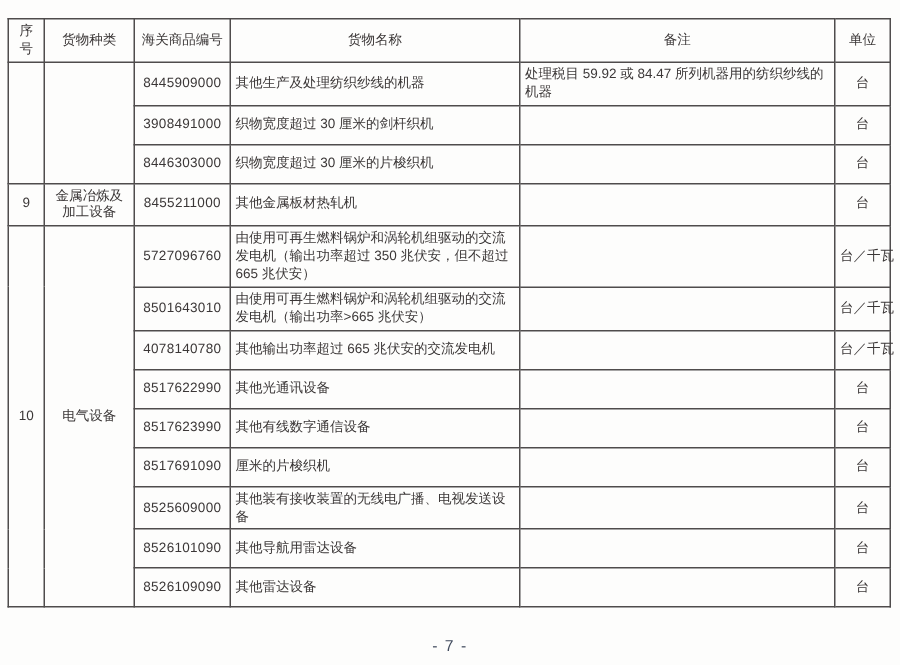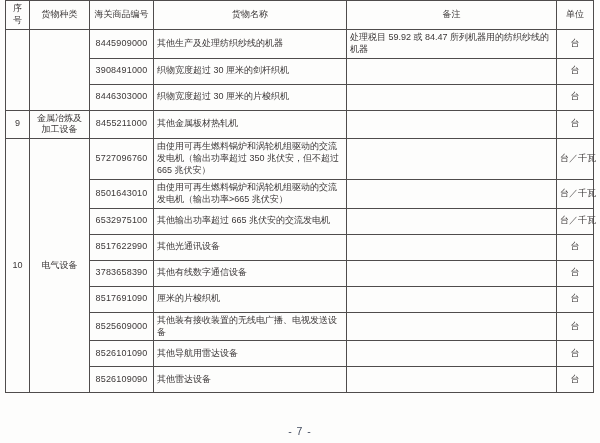--- a/index.html
+++ b/index.html
@@ -6,21 +6,21 @@
   body{
     width:600px;height:443px;
     background:#fdfdfc;
     font-family:"Liberation Sans","DejaVu Sans",sans-serif;
     color:#3b3737;
     position:relative;
     overflow:hidden;
   }
   .page{position:absolute;inset:0;}
   table.goods{
-    position:absolute;left:5px;top:0;
+    position:absolute;left:5px;top:12px;
     width:588px;
     border-collapse:collapse;
     table-layout:fixed;
   }
   table.goods th, table.goods td{
     border:1px solid #4f4c4c;
     font-size:9px;
     line-height:1.32;
     padding:2px 3px;
     vertical-align:middle;
@@ -109,33 +109,33 @@
           <td class="col-note"></td>
           <td class="col-unit">台／千瓦</td>
         </tr>
         <tr>
           <td class="col-code">8501643010</td>
           <td class="col-name">由使用可再生燃料锅炉和涡轮机组驱动的交流发电机（输出功率&gt;665 兆伏安）</td>
           <td class="col-note"></td>
           <td class="col-unit">台／千瓦</td>
         </tr>
         <tr>
-          <td class="col-code">6532975100</td>
+          <td class="col-code">4078140780</td>
           <td class="col-name">其他输出功率超过 665 兆伏安的交流发电机</td>
           <td class="col-note"></td>
           <td class="col-unit">台／千瓦</td>
         </tr>
         <tr>
           <td class="col-code">8517622990</td>
           <td class="col-name">其他光通讯设备</td>
           <td class="col-note"></td>
           <td class="col-unit">台</td>
         </tr>
         <tr>
-          <td class="col-code">3783658390</td>
+          <td class="col-code">8517623990</td>
           <td class="col-name">其他有线数字通信设备</td>
           <td class="col-note"></td>
           <td class="col-unit">台</td>
         </tr>
         <tr>
           <td class="col-code">8517691090</td>
           <td class="col-name">厘米的片梭织机</td>
           <td class="col-note"></td>
           <td class="col-unit">台</td>
         </tr>

